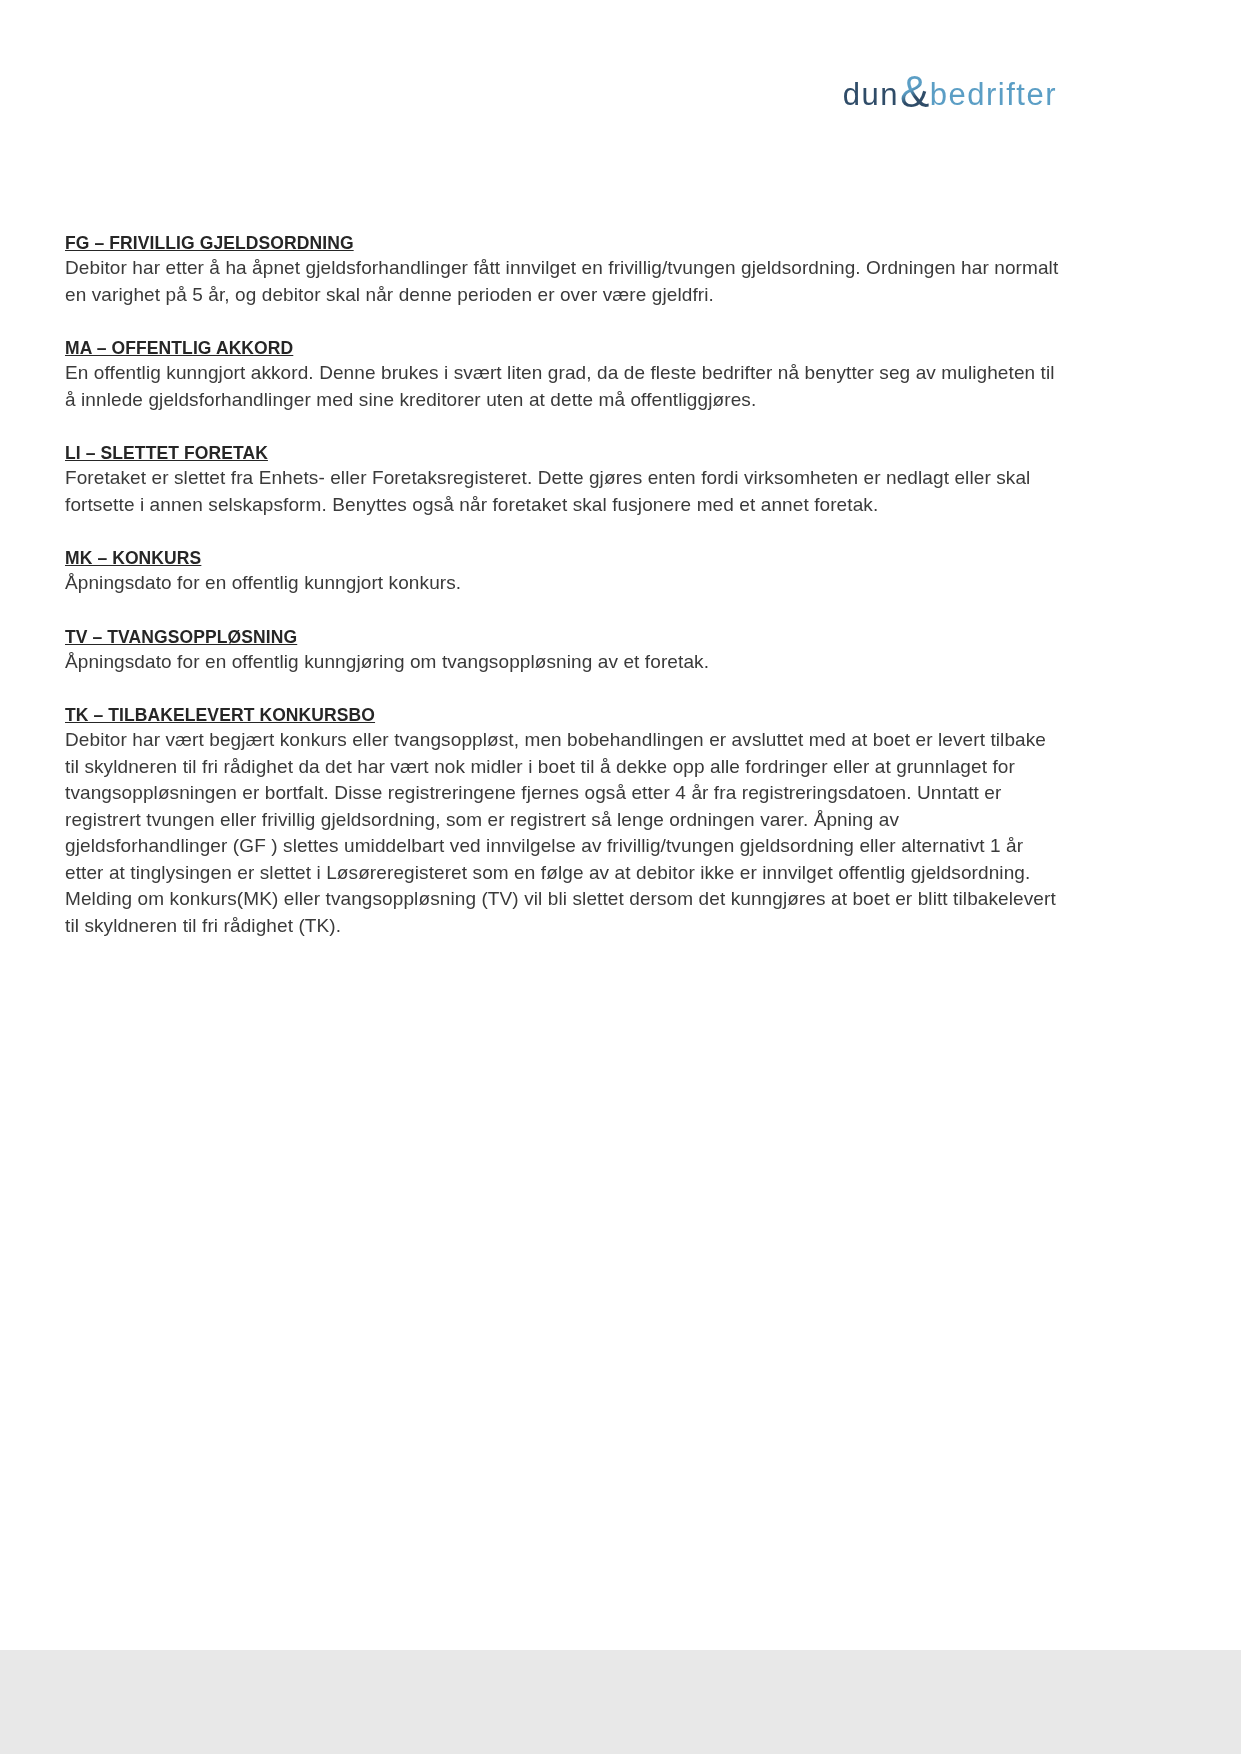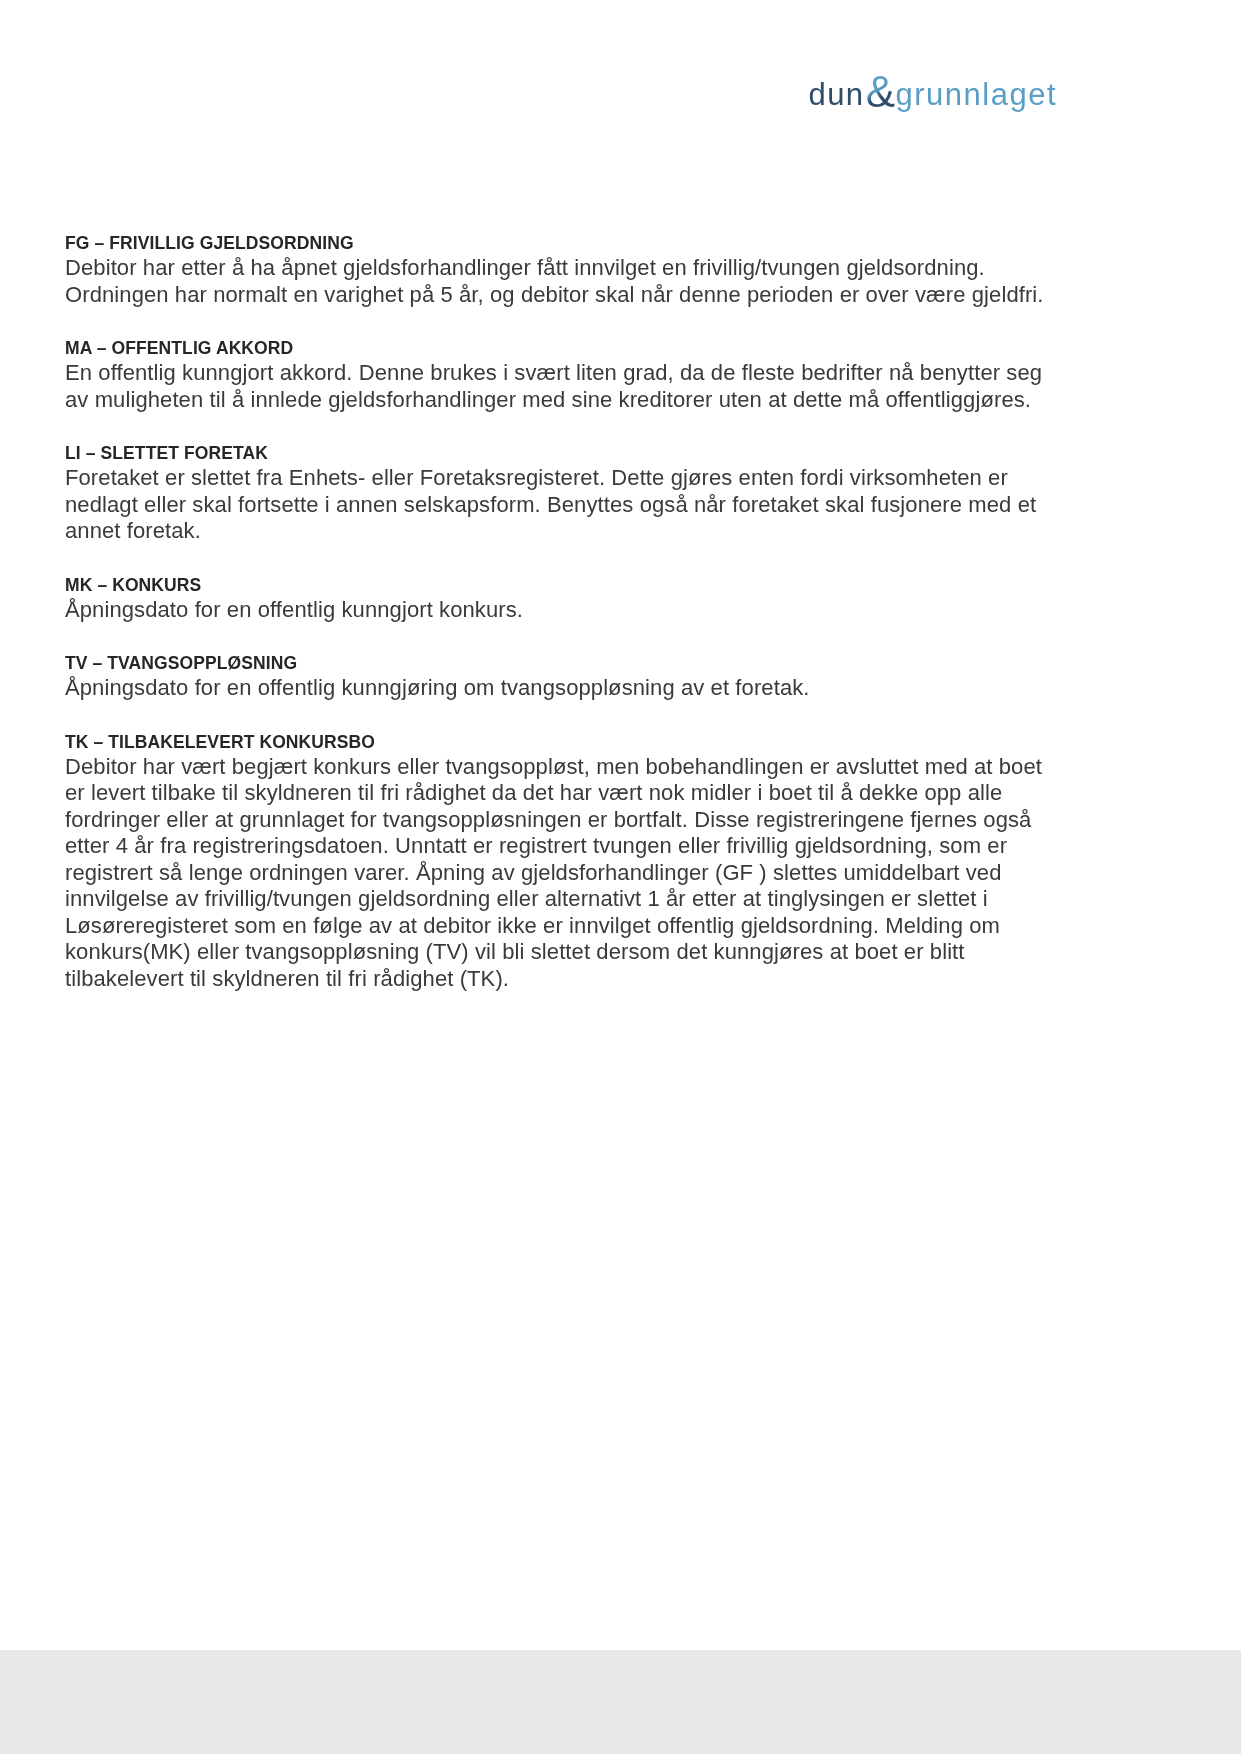--- a/index.html
+++ b/index.html
@@ -61,24 +61,25 @@
     color:var(--body-color);
   }
   .sec{margin:0 0 29px 0;}
   .sec h3{
     margin:0;
     font-size:17.5px;
     line-height:23px;
     font-weight:bold;
     color:var(--heading-color);
     letter-spacing:.1px;
+    text-decoration:underline;
   }
   .sec p{
     margin:0;
-    font-size:22px;
+    font-size:19px;
     line-height:26.5px;
     letter-spacing:.1px;
   }
   
   .footer{
     position:absolute;
     top:1682px;
     right:181px;
     font-size:17px;
     color:var(--body-color);
@@ -86,21 +87,21 @@
   }
 </style>
 </head>
 <body>
 
 <div class="page">
 
   <div class="logo">
     <span class="word dun">dun</span>
     <span class="amp">&amp;</span>
-    <span class="word bs">grunnlaget</span>
+    <span class="word bs">bedrifter</span>
   </div>
 
   <main class="content">
 
     <section class="sec">
       <h3>FG – FRIVILLIG GJELDSORDNING</h3>
       <p>Debitor har etter å ha åpnet gjeldsforhandlinger fått innvilget en frivillig/tvungen gjeldsordning. Ordningen har normalt en varighet på 5 år, og debitor skal når denne perioden er over være gjeldfri.</p>
     </section>
 
     <section class="sec">

